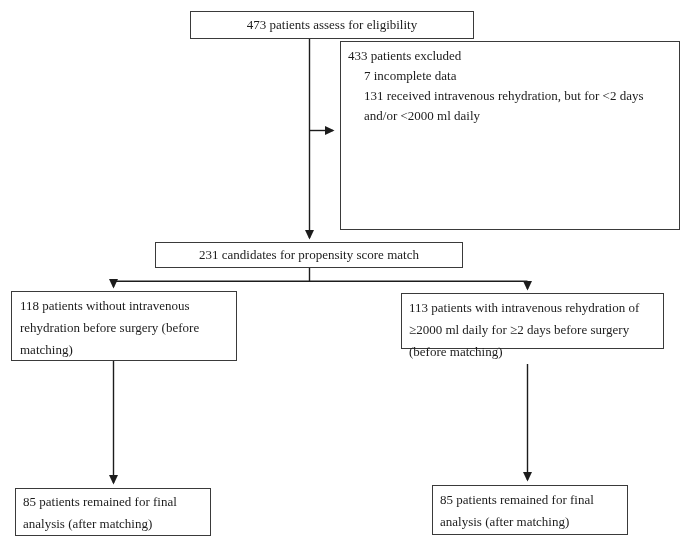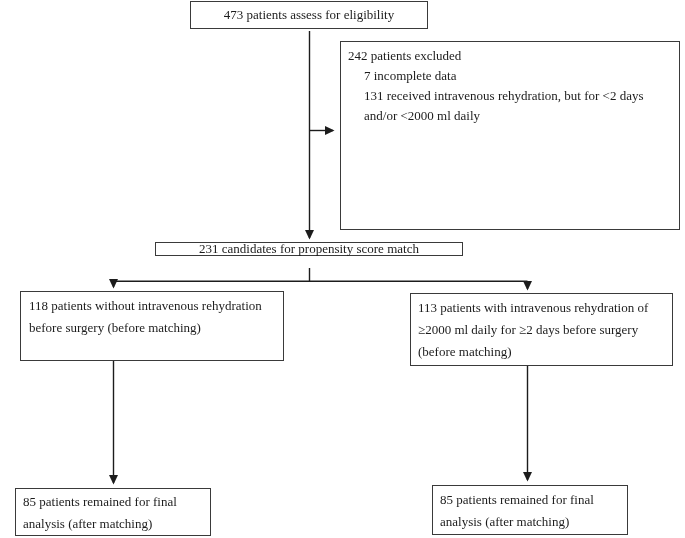--- a/index.html
+++ b/index.html
@@ -31,40 +31,40 @@
     font-size: 13px;
     line-height: 1.45;
   }
   .box.centered {
     display: flex;
     align-items: center;
     justify-content: center;
     text-align: center;
   }
   .box-eligibility {
-    left: 190px; top: 1px; width: 238px; height: 28px;
+    left: 190px; top: 11px; width: 284px; height: 28px;
   }
   .box-excluded {
     left: 340px; top: 41px; width: 340px; height: 189px;
     padding: 4px 5px 4px 7px;
     line-height: 19.9px;
   }
   .excluded-item {
     padding-left: 16px;
   }
   .box-candidates {
-    left: 155px; top: 242px; width: 308px; height: 14px;
+    left: 155px; top: 242px; width: 308px; height: 26px;
   }
   .box-before-left {
-    left: 20px; top: 291px; width: 264px; height: 70px;
+    left: 11px; top: 291px; width: 226px; height: 70px;
     padding: 3px 8px;
     line-height: 22px;
   }
   .box-before-right {
-    left: 410px; top: 293px; width: 263px; height: 73px;
+    left: 401px; top: 293px; width: 263px; height: 56px;
     padding: 3px 7px;
     line-height: 22px;
   }
   .box-matching {
     left: 205px; top: 395px; width: 220px; height: 33px;
     border: 1.2px dashed #4a4a4a;
   }
   .box-after-left {
     left: 15px; top: 488px; width: 196px; height: 48px;
     padding: 2px 7px;
@@ -93,21 +93,21 @@
     <path d="M113.5,281.3 L527.5,281.3" stroke="#1c1c1c" stroke-width="1.4" fill="none"></path>
     <path d="M113.5,281.3 L113.5,287" stroke="#1c1c1c" stroke-width="1.4" fill="none" marker-end="url(#arr)"></path>
     <path d="M527.5,281.3 L527.5,289" stroke="#1c1c1c" stroke-width="1.4" fill="none" marker-end="url(#arr)"></path>
     <path d="M113.5,361 L113.5,483" stroke="#1c1c1c" stroke-width="1.4" fill="none" marker-end="url(#arr)"></path>
     <path d="M527.5,364 L527.5,480" stroke="#1c1c1c" stroke-width="1.4" fill="none" marker-end="url(#arr)"></path>
   </svg>
 
   <div class="box centered box-eligibility">473 patients assess for eligibility</div>
 
   <div class="box box-excluded">
-    <div class="excluded-title">242 patients excluded</div>
+    <div class="excluded-title">433 patients excluded</div>
     <div class="excluded-item">7 incomplete data</div>
     <div class="excluded-item">131 received intravenous rehydration, but for &lt;2 days and/or &lt;2000 ml daily</div>
   </div>
 
   <div class="box centered box-candidates">231 candidates for propensity score match</div>
 
   <div class="box box-before-left">118 patients without intravenous rehydration before surgery (before matching)</div>
 
   <div class="box box-before-right">113 patients with intravenous rehydration of ≥2000 ml daily for ≥2 days before surgery (before matching)</div>
 

